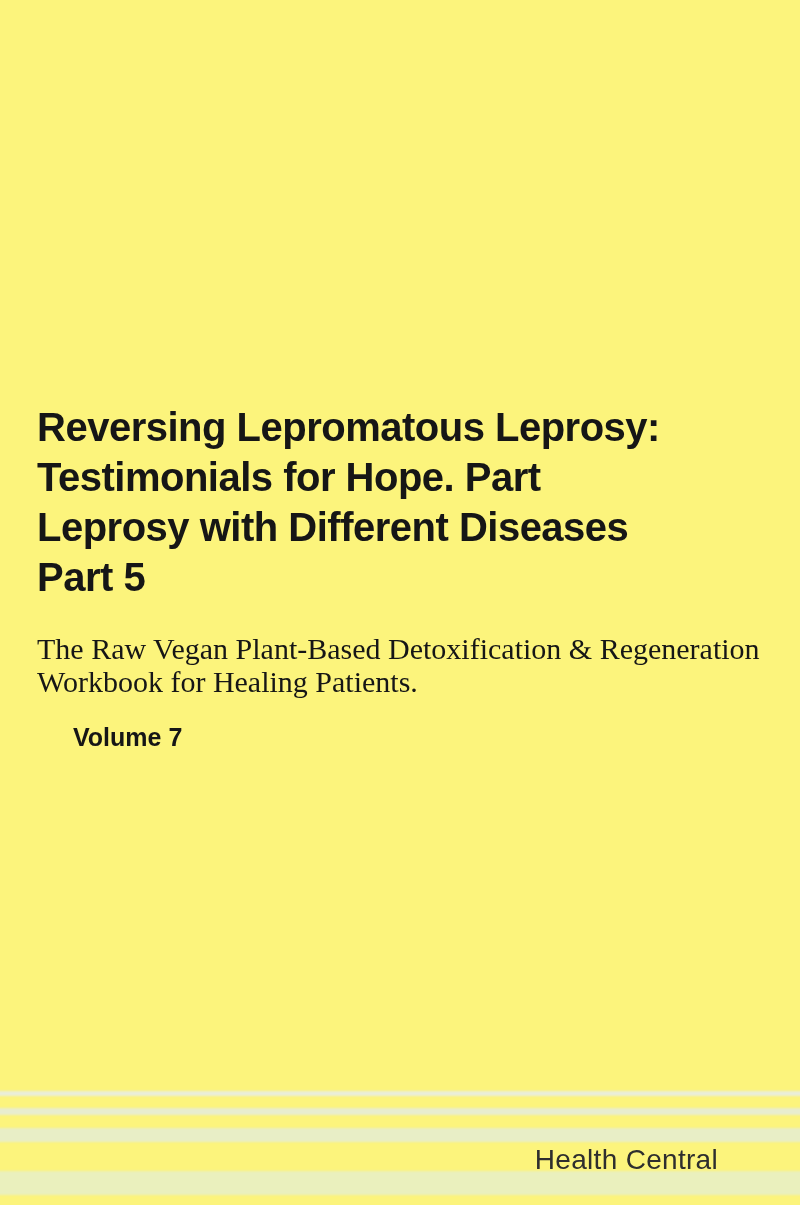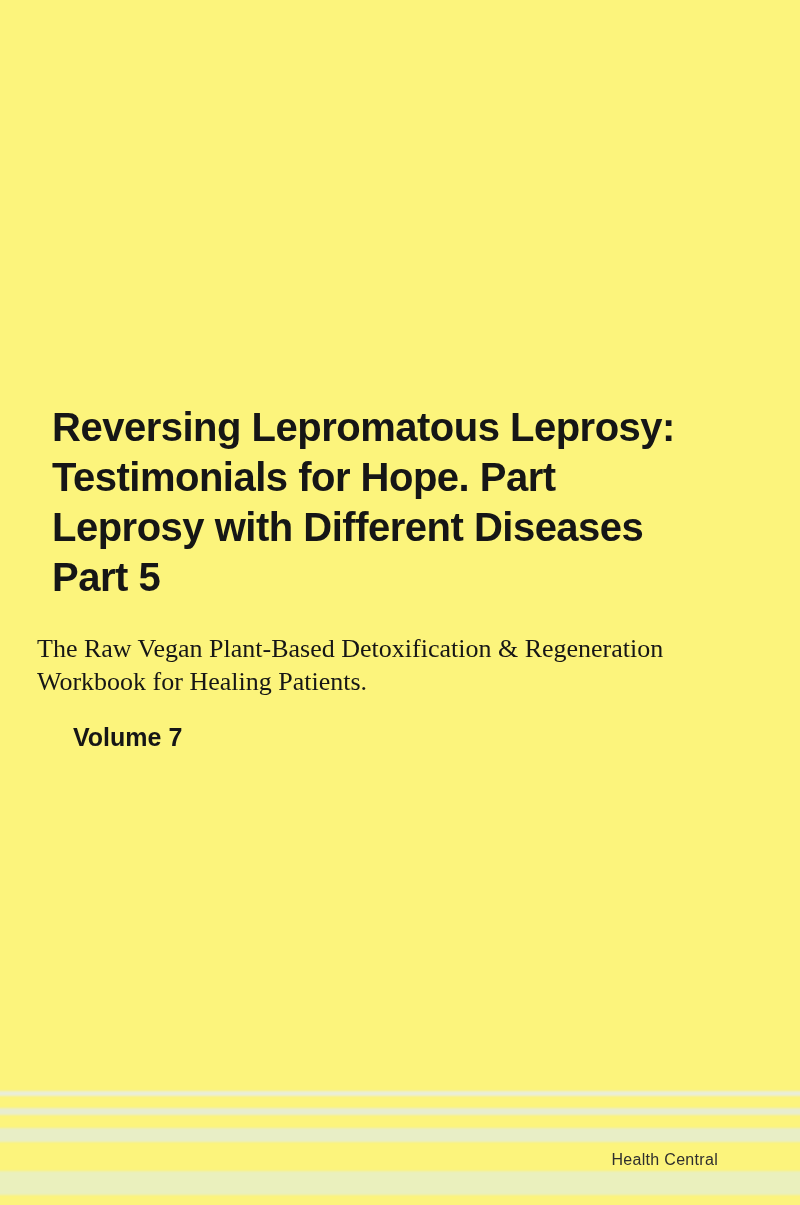--- a/index.html
+++ b/index.html
@@ -19,47 +19,46 @@
   }
   .title-block {
     position: absolute;
     left: 37px;
     top: 402px;
     font-weight: 700;
     font-size: 40px;
     line-height: 50px;
     letter-spacing: -0.5px;
     white-space: nowrap;
-    margin-left: 15px;
   }
   .subtitle-block {
     position: absolute;
     left: 37px;
     top: 632px;
     font-family: "Liberation Serif", serif;
     font-weight: 400;
-    font-size: 26px;
+    font-size: 30px;
     line-height: 33px;
     white-space: nowrap;
   }
   .volume {
     position: absolute;
     left: 37px;
     top: 722px;
     font-weight: 700;
     font-size: 25px;
     line-height: 30px;
     margin-left: 36px;
   }
   .publisher {
     position: absolute;
     top: 1148px;
     right: 82px;
     font-weight: 400;
-    font-size: 16px;
+    font-size: 28px;
     line-height: 24px;
     letter-spacing: 0.3px;
     color: #2E2E2E;
     margin-left: 17px;
   }
   .stripe {
     position: absolute;
     left: -6px;
     width: 812px;
     filter: blur(1.1px);

